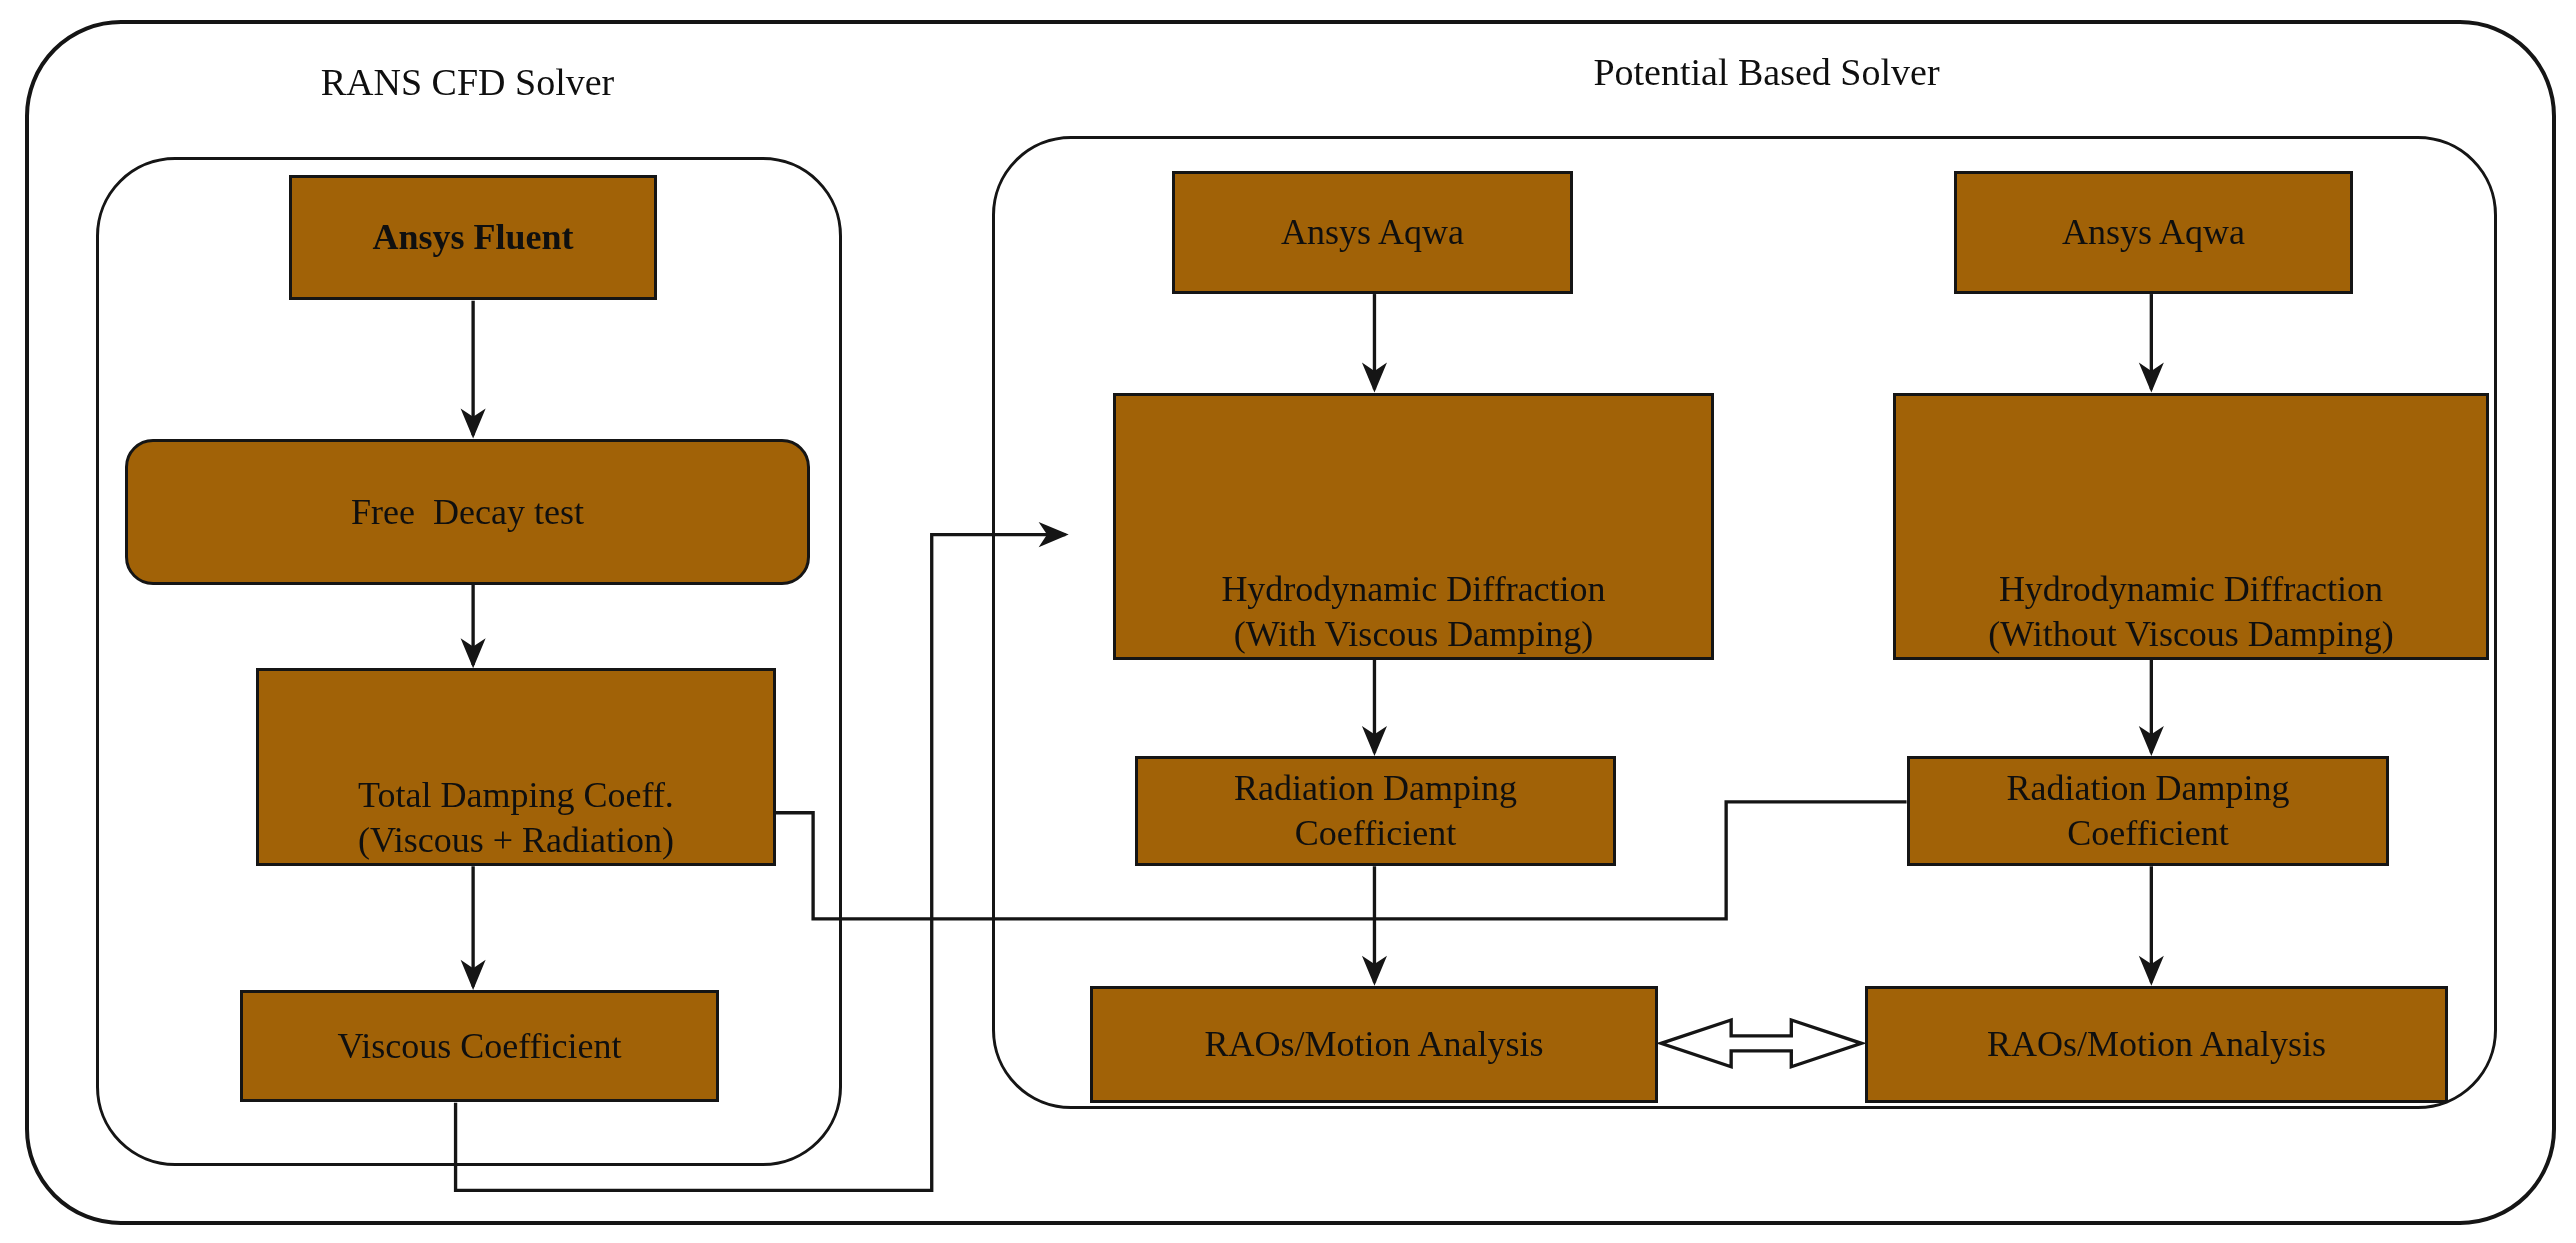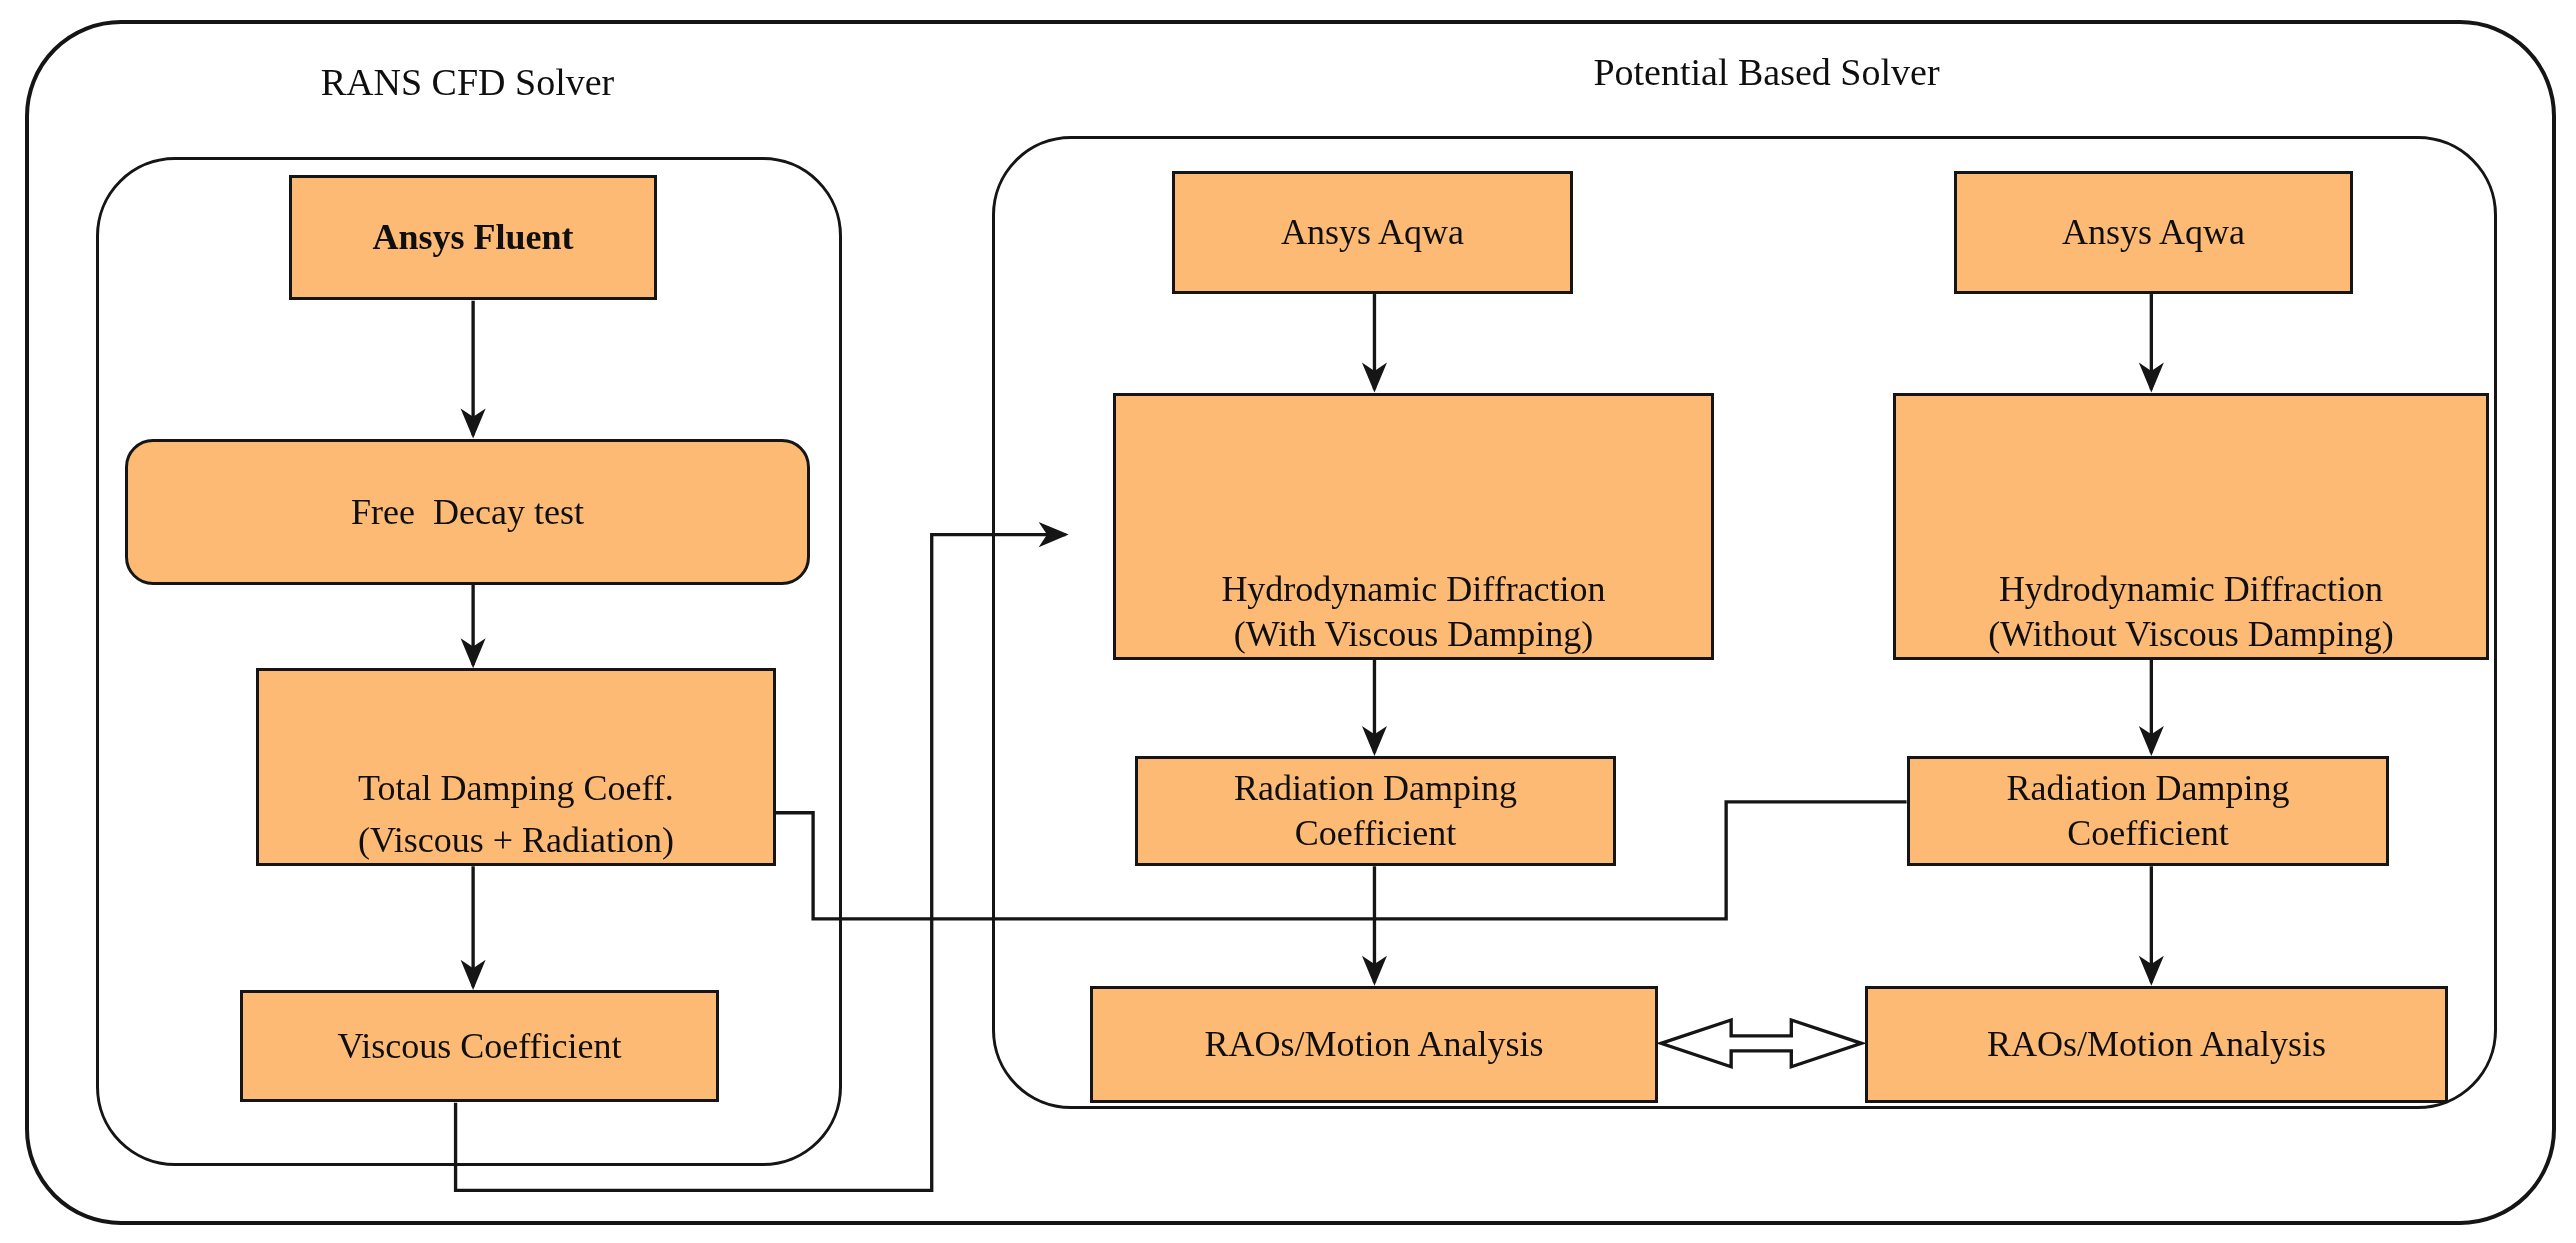--- a/index.html
+++ b/index.html
@@ -52,21 +52,21 @@
   }
   #connectors .dbl-arrow {
     fill: #ffffff;
     stroke: #151515;
     stroke-width: 4;
     stroke-linejoin: miter;
   }
   .node {
     position: absolute;
     border: 3.3px solid #151515;
-    background: #fdba74;
+    background: #a16207;
     box-sizing: border-box;
     display: flex;
     flex-direction: column;
     align-items: center;
     justify-content: center;
     text-align: center;
     font-size: 36px;
     line-height: 1.25;
     z-index: 3;
   }
@@ -81,21 +81,21 @@
     font-weight: bold;
   }
   
   #outer-frame        { left: 25px;   top: 20px;   width: 2531px; height: 1205px; }
   #group-rans         { left: 96px;  top: 157px;  width: 746px;  height: 1009px; }
   #group-potential    { left: 992px; top: 136px;  width: 1505px; height: 973px; }
   #title-rans         { left: 175px;  top: 62px;   width: 585px; }
   #title-potential    { left: 1474px; top: 52px;   width: 585px; }
   #node-ansys-fluent  { left: 289px;  top: 175px;  width: 368px;  height: 125px; }
   #node-free-decay    { left: 125px;  top: 439px;  width: 685px;  height: 146px; border-radius: 28px; }
-  #node-total-damping { left: 215px;  top: 668px;  width: 520px;  height: 198px; gap: 7px; }
+  #node-total-damping { left: 215px;  top: 668px;  width: 520px;  height: 198px; }
   #node-viscous-coeff { left: 240px;  top: 990px; width: 479px;  height: 112px; }
   #node-aqwa-with     { left: 1172px; top: 171px;  width: 401px;  height: 123px; }
   #node-hydro-with    { left: 1072px; top: 393px;  width: 601px;  height: 267px; }
   #node-radiation-with{ left: 1135px; top: 756px;  width: 481px;  height: 110px; }
   #node-raos-with     { left: 1090px; top: 986px; width: 568px;  height: 117px; }
   #node-aqwa-without  { left: 1954px; top: 171px;  width: 399px;  height: 123px; }
   #node-hydro-without { left: 1852px; top: 393px;  width: 596px;  height: 267px; }
   #node-radiation-without { left: 1907px; top: 756px; width: 482px; height: 110px; }
   #node-raos-without  { left: 1865px; top: 986px; width: 583px;  height: 117px; }
 </style>

